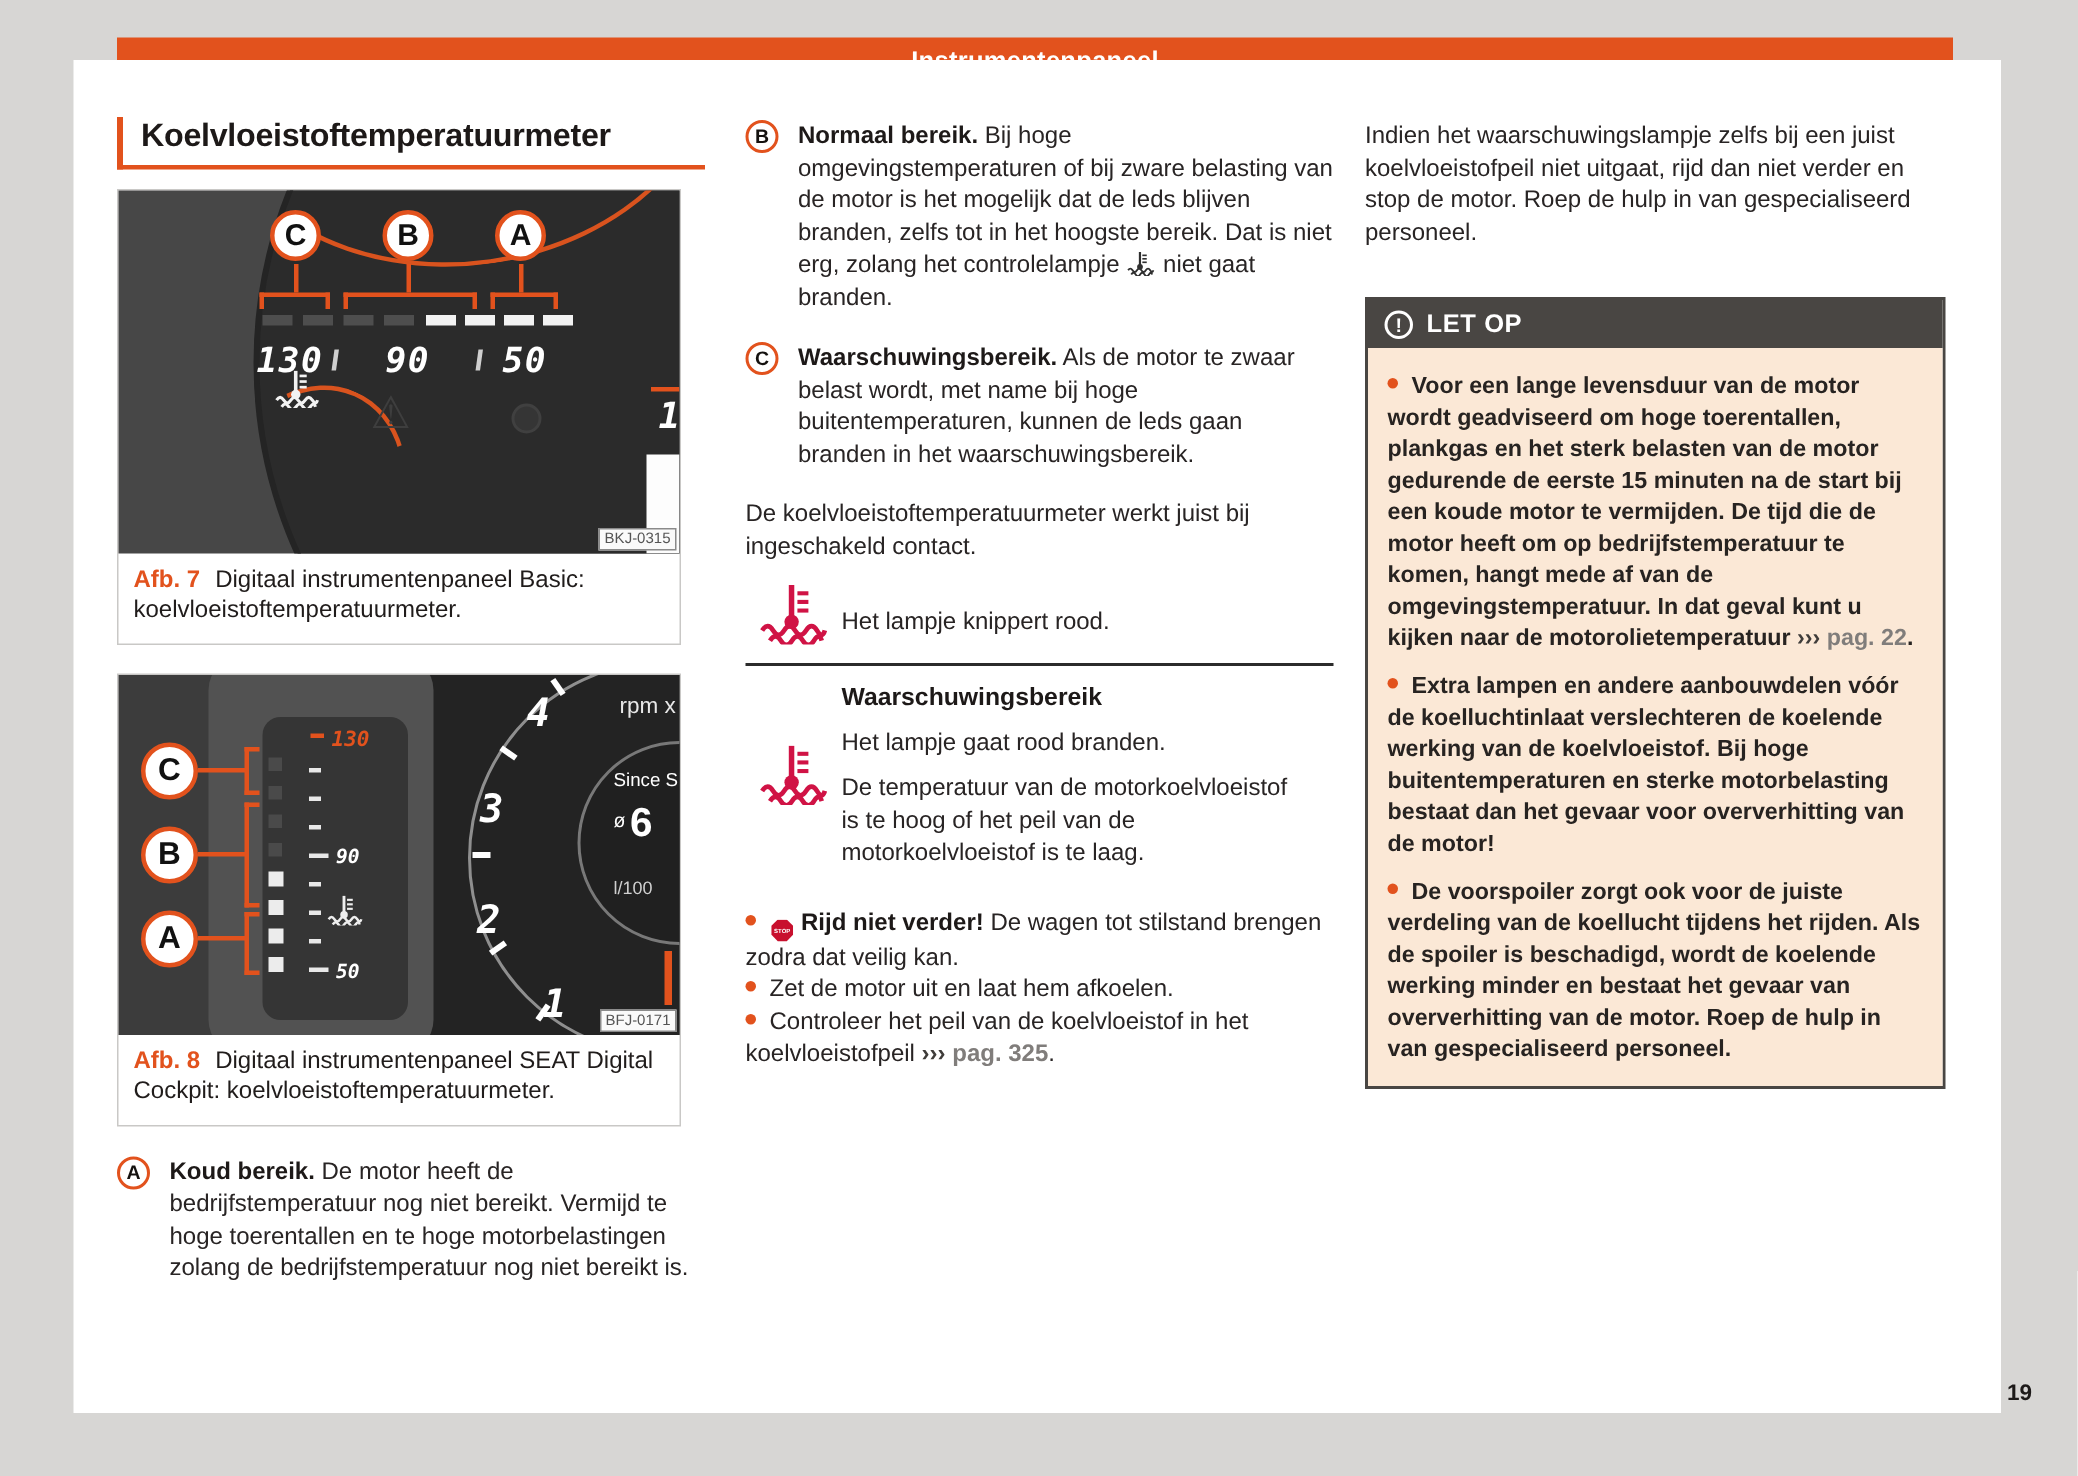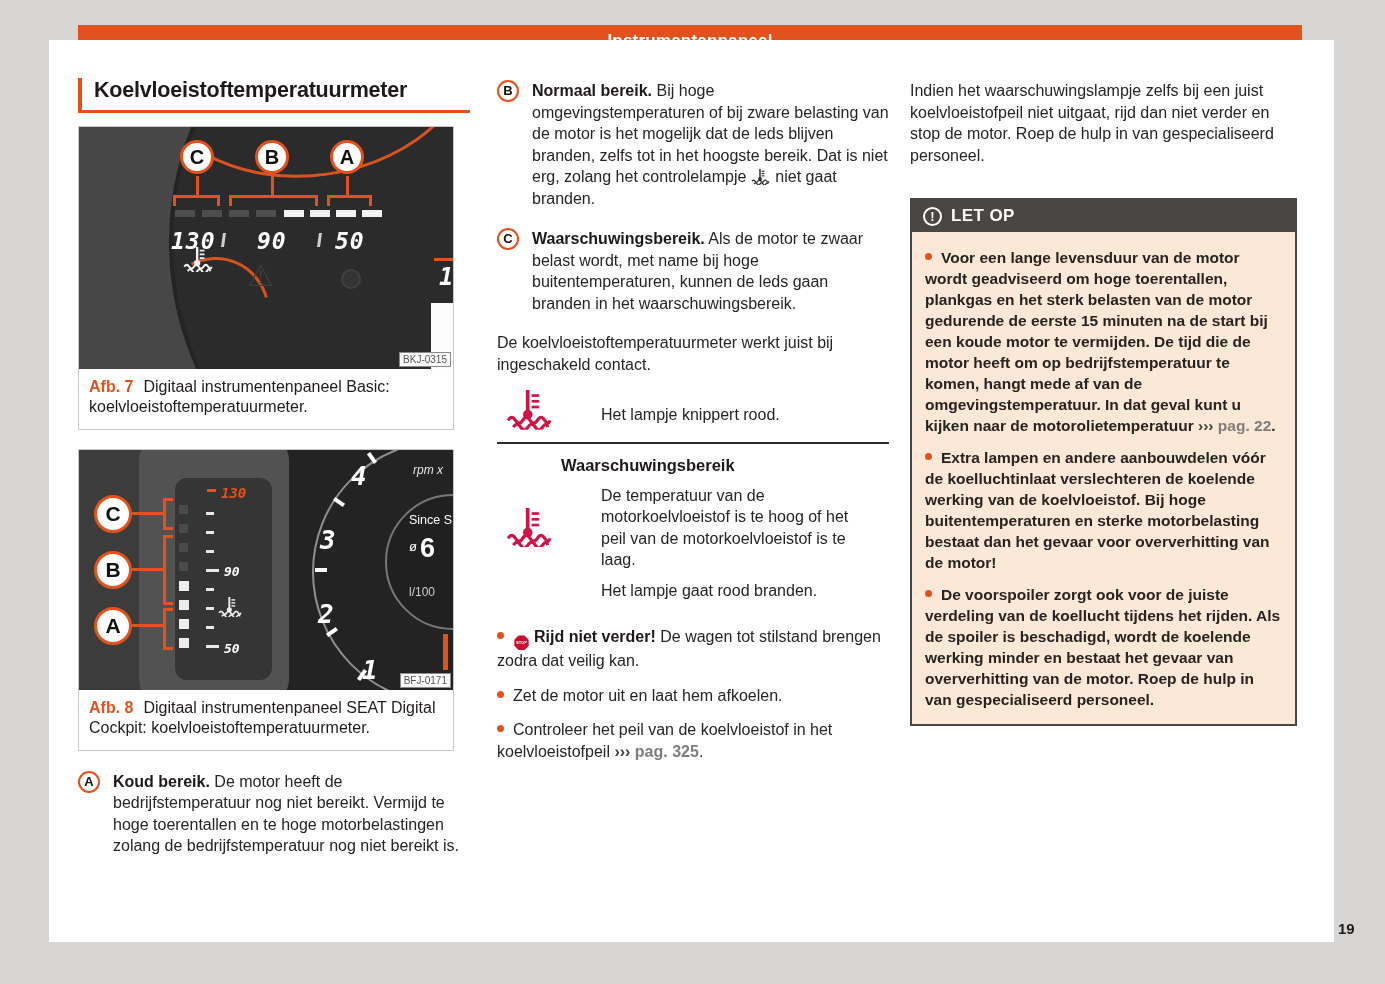--- a/index.html
+++ b/index.html
@@ -83,21 +83,21 @@
   .f8-call { position:absolute; left:15px; width:38px; height:38px; border:3px solid #e2521d; border-radius:50%;
              background:#fff; color:#111; font-weight:700; font-size:21px; line-height:32px; text-align:center; }
   .f8-link { position:absolute; left:53px; width:33px; height:3px; background:#e2521d; }
   .f8-brk  { position:absolute; left:84px; width:10px; border:3px solid #e2521d; border-right:none; }
   .f8-arc  { position:absolute; left:233px; top:-10px; width:264px; height:264px; border:2px solid #8f8f8f; border-radius:50%; }
   .f8-at   { position:absolute; width:12px; height:4px; background:#fff; }
   .f8-inner{ position:absolute; left:306px; top:44px; width:136px; height:136px; border:2px solid #787878;
              border-radius:50%; background:#202020; }
   .f8-tn   { position:absolute; color:#fff; font-family:"DejaVu Sans Mono", monospace; font-style:italic;
              font-weight:700; font-size:26px; line-height:26px; }
-  .f8-rpm  { position:absolute; left:334px; top:10px; font-size:12px; color:#e8e8e8;font-style:italic; }
+  .f8-rpm  { position:absolute; left:334px; top:10px; font-size:15px; color:#e8e8e8; }
   .f8-since{ position:absolute; left:330px; top:60px; font-size:12.5px; color:#fff; }
   .f8-avg  { position:absolute; left:330px; top:86px; color:#fff; }
   .f8-avg .pre { font-size:13px; vertical-align:6px; margin-right:3px; }
   .f8-avg .val { font-size:27px; font-weight:700; }
   .f8-per  { position:absolute; left:330px; top:132px; font-size:12px; color:#cfcfcf; }
   .f8-bar  { position:absolute; left:364px; top:184px; width:5px; height:36px; background:#e2521d; }
 
   
   .abc-item { display:flex; gap:13px; margin-top:20px; }
   .col2 .abc-item:first-child { margin-top:0; }
@@ -112,24 +112,24 @@
 
   
   .lamp-table { margin-top:15px; }
   .lamp-row { display:flex; align-items:center; }
   .lamp-row.first { border-bottom:2px solid #2b2b2b; padding-bottom:12px; }
   .lamp-row.second { padding-top:10px; }
   .lamp-icon-cell { flex:0 0 64px; display:flex; justify-content:center; color:#d01345; }
   .lamp-icon-cell svg { width:46px; }
   .lamp-content { flex:1; padding-right:24px; }
   .lamp-title { margin:0; font-size:16.5px; font-weight:700; line-height:22px; }
-  .lamp-line { margin-top:9px;margin-left:40px; }
-
-  
-  .mb { margin-top:13px; }
+  .lamp-line { margin-top:9px; }
+
+  
+  .mb { }
   .mb.first { margin-top:25px; }
   .dot { display:inline-block; width:7px; height:7px; border-radius:50%; background:#e2521d;
          vertical-align:3px; margin-right:9px; }
   .stop-ic { display:inline-block; width:15px; height:15px; background:#c8102e; color:#fff;
              clip-path:polygon(30% 2%,70% 2%,98% 30%,98% 70%,70% 98%,30% 98%,2% 70%,2% 30%);
              font-size:4px; font-weight:700; letter-spacing:0; text-align:center; line-height:15px;
              vertical-align:-2px; margin:0 5px 0 1px; }
   .xref { white-space:nowrap; }
   .ref-arrows { font-weight:700; color:#3f3c3a; }
   .ref { font-weight:700; color:#807d7b; }
@@ -303,22 +303,22 @@
         </div>
       </div>
       <div class="lamp-row second">
         <div class="lamp-icon-cell">
           <svg viewBox="0 0 44 38">
               <use href="#ic-coolant"></use>
             </svg>
         </div>
         <div class="lamp-content">
           <h3 class="lamp-title">Waarschuwingsbereik</h3>
+          <p class="lamp-line">Het lampje gaat rood branden.</p>
           <p class="lamp-line">De temperatuur van de motorkoelvloeistof is te hoog of het peil van de motorkoelvloeistof is te laag.</p>
-          <p class="lamp-line">Het lampje gaat rood branden.</p>
         </div>
       </div>
     </div>
 
     <p class="mb first"><span class="dot"></span><span class="stop-ic">STOP</span><b>Rijd niet verder!</b><span> De wagen tot stilstand brengen zodra dat veilig kan.</span></p>
     <p class="mb"><span class="dot"></span><span>Zet de motor uit en laat hem afkoelen.</span></p>
     <p class="mb"><span class="dot"></span><span>Controleer het peil van de koelvloeistof in het koelvloeistofpeil </span><span class="xref"><span class="ref-arrows">›››</span> <span class="ref">pag. 325</span></span><span>.</span></p>
   </div>
 
   <div class="col col3">

